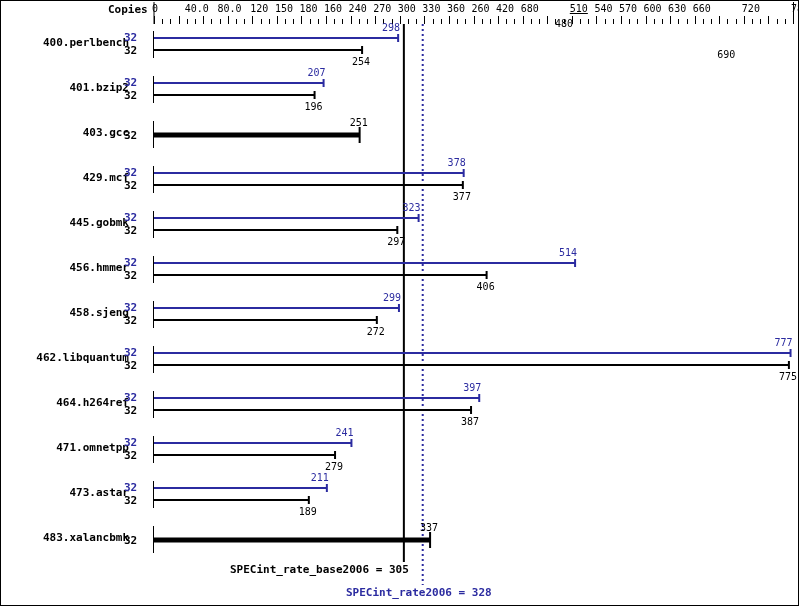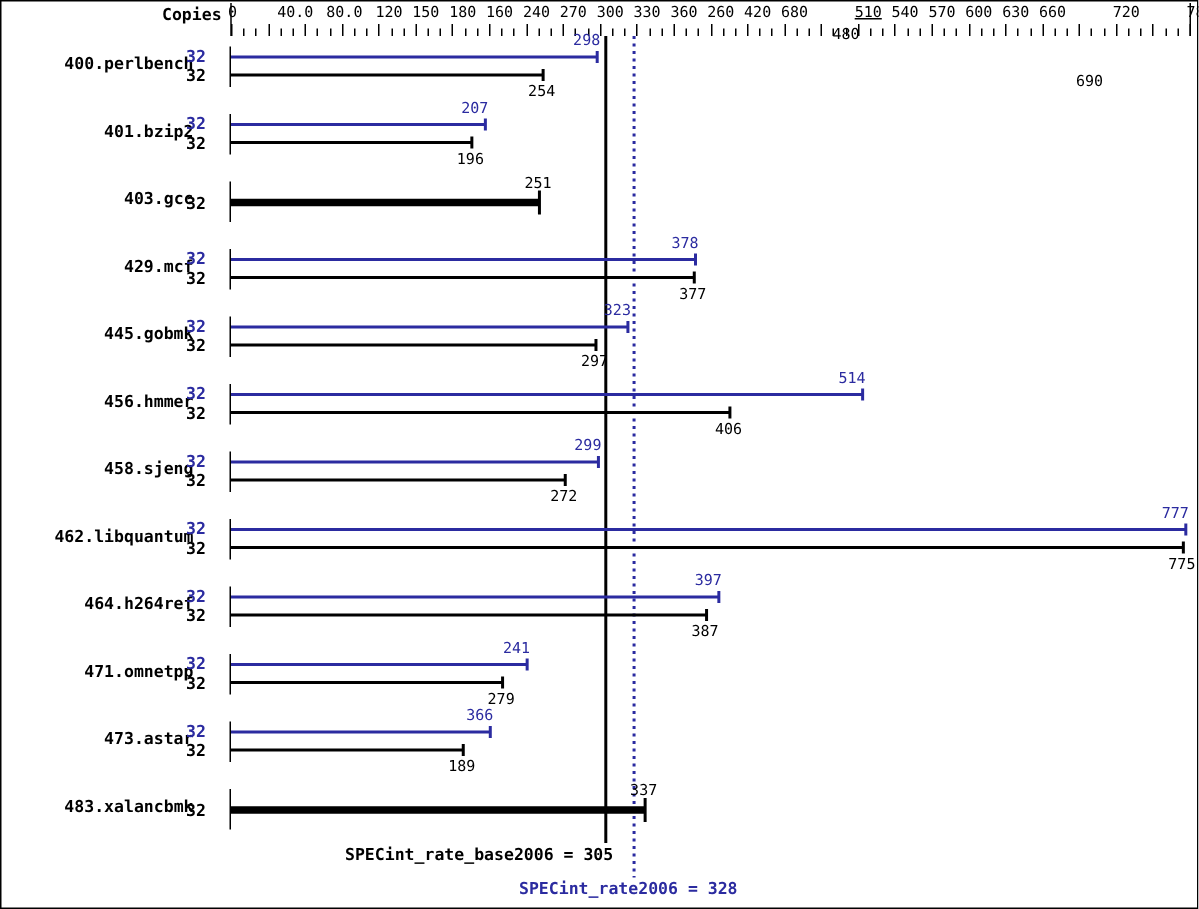--- a/index.html
+++ b/index.html
@@ -230,20 +230,20 @@
     <div class="abs txt blue" style="top: 382px; right: 317.765px;">397</div>
     <div class="abs txt black" style="top: 416px; left: 461.042px;">387</div>
     <div class="abs txt bold" style="top: 442px; right: 670px;">471.omnetpp</div>
     <div class="abs txt bold blue" style="top: 437px; left: 124px;">32</div>
     <div class="abs txt bold" style="top: 450px; left: 124px;">32</div>
     <div class="abs txt blue" style="top: 427px; right: 445.565px;">241</div>
     <div class="abs txt black" style="top: 461px; left: 325.05px;">279</div>
     <div class="abs txt bold" style="top: 487px; right: 670px;">473.astar</div>
     <div class="abs txt bold blue" style="top: 482px; left: 124px;">32</div>
     <div class="abs txt bold" style="top: 495px; left: 124px;">32</div>
-    <div class="abs txt blue" style="top: 472px; right: 470.142px;">366</div>
+    <div class="abs txt blue" style="top: 472px; right: 470.142px;">211</div>
     <div class="abs txt black" style="top: 506px; left: 298.835px;">189</div>
     <div class="abs txt bold" style="top: 532px; right: 670px;">483.xalancbmk</div>
     <div class="abs txt bold" style="top: 535px; left: 124px;">32</div>
     <div class="abs txt black" style="top: 522px; left: 420.081px;">337</div>
   </div>
 <div class="abs txt bold" style="left:230px;top:564px;">SPECint_rate_base2006 = 305</div>
 <div class="abs txt bold blue" style="left:346px;top:587px;">SPECint_rate2006 = 328</div>
 
 </body></html>

